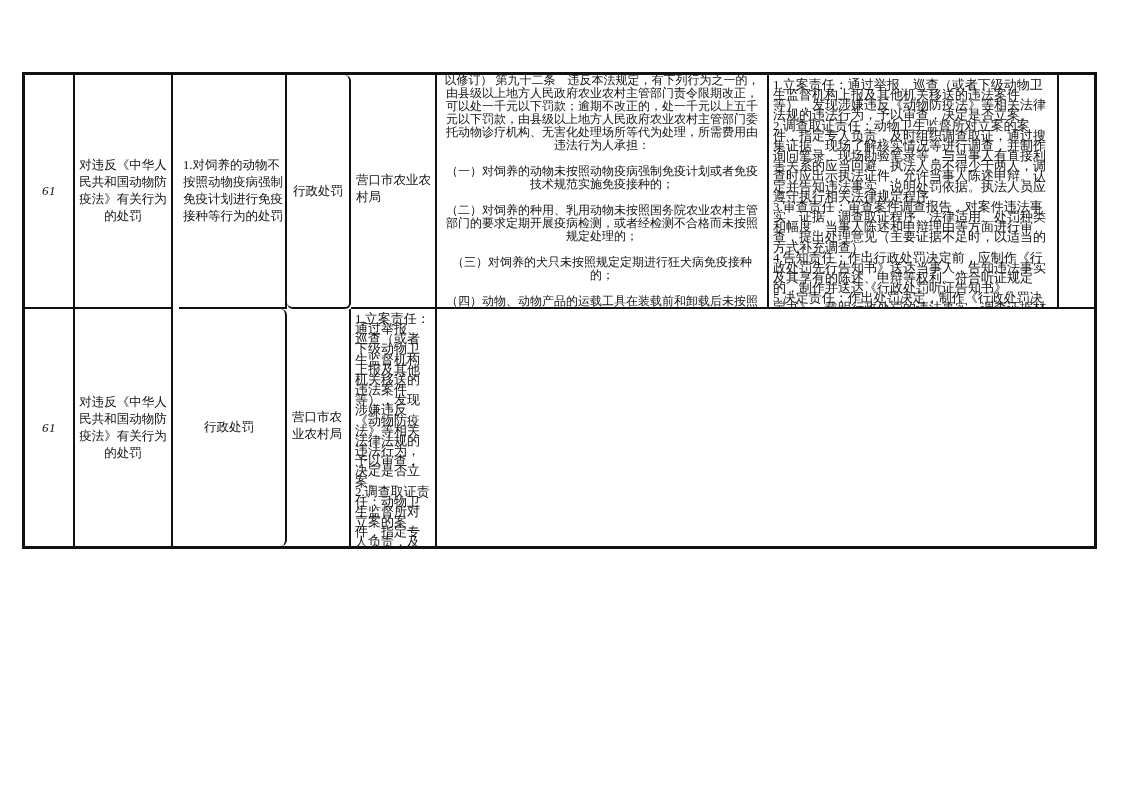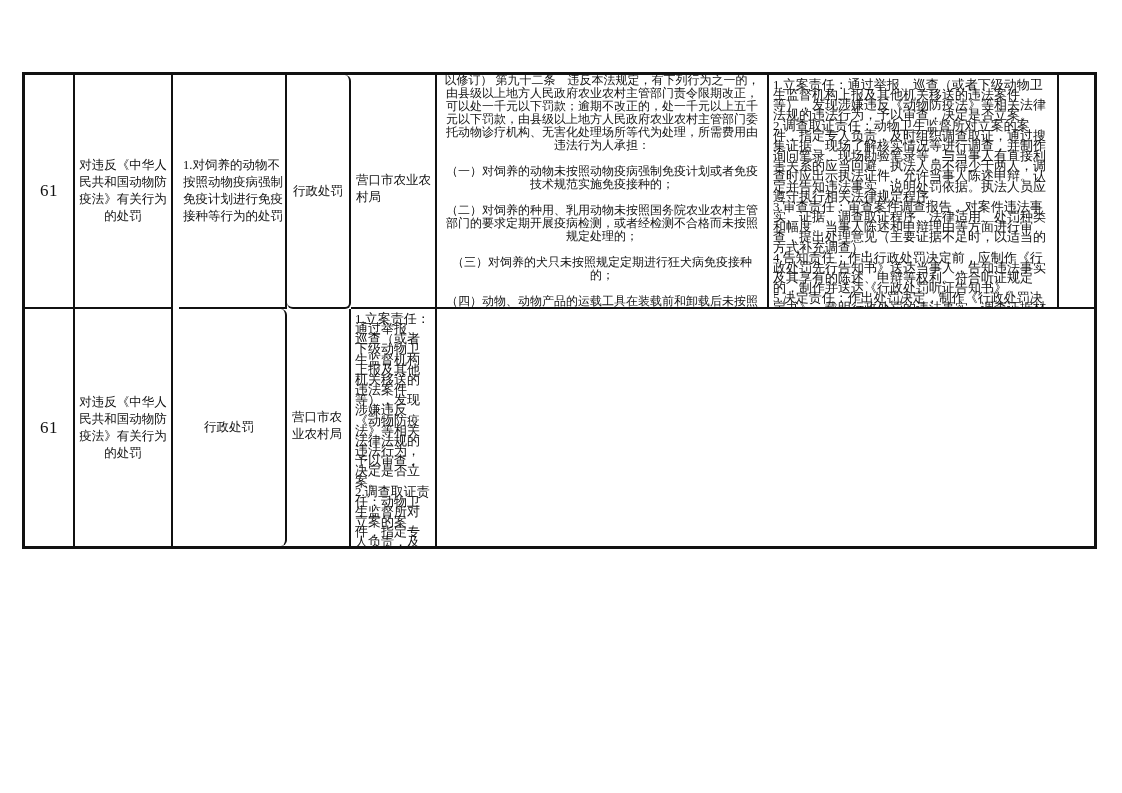--- a/index.html
+++ b/index.html
@@ -32,22 +32,23 @@
   .trow.r1 .cell { border-bottom: 2px solid #111111; }
   .cell {
     border-right: 2px solid #111111;
     overflow: hidden;
     background: #ffffff;
   }
   .cell:last-child { border-right: none; }
   .hcenter { text-align: center; }
   .vmid { display: flex; flex-direction: column; justify-content: center; }
   .c-seq {
-    font-size: 17px;
+    font-size: 13px;
     letter-spacing: 0.5px;
+    font-style: italic;
   }
   .c-cat, .c-item, .c-type, .c-agency {
     font-size: 12.5px;
     line-height: 17px;
   }
   .c-cat { padding: 10px 3px; }
   .c-item { padding: 2px 2px 2px 4px; text-align: left; margin-left: 6px; }
   .c-type { padding: 2px 4px; border-radius: 6px; }
   .c-agency { padding: 2px 2px 6px 5px; text-align: left; }
   .c-legal {

